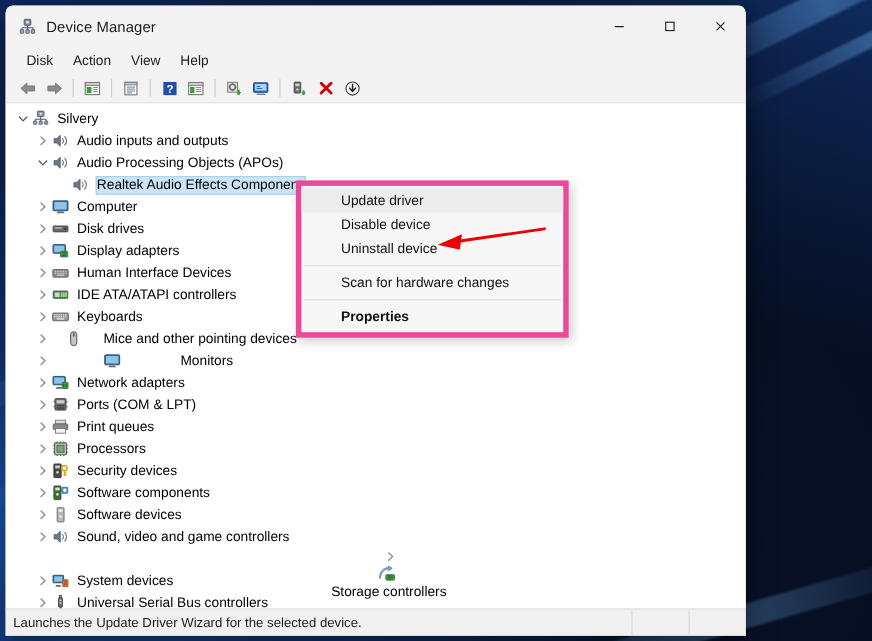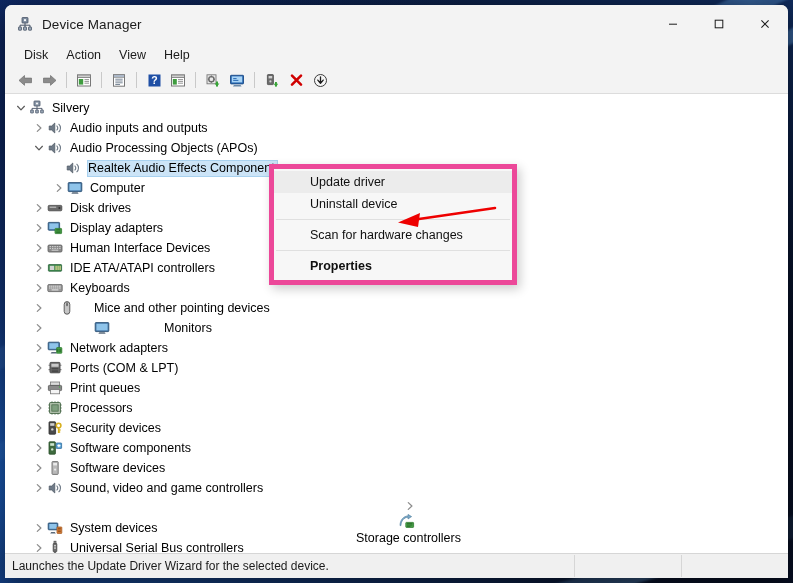--- a/index.html
+++ b/index.html
@@ -26,21 +26,21 @@
   #desktop .streak {
     position: absolute;
     background: linear-gradient(90deg, rgba(90,160,255,0.0), rgba(120,190,255,0.35), rgba(90,160,255,0.0));
     filter: blur(1px);
   }
   
   #window {
     position: absolute;
     left: 5px;
     top: 5px;
-    width: 783px;
+    width: 673px;
     height: 573px;
     background: #f3f3f3;
     border-radius: 7px 7px 0 0;
     box-shadow: 0 6px 26px rgba(0,0,0,0.55);
     overflow: hidden;
     display: flex;
     flex-direction: column;
   }
   
   #titlebar {
@@ -405,21 +405,21 @@
       </div>
       <div class="tree-row selected" style="padding-left: 44px;">
         <span class="expander empty"></span>
         <span class="node-icon"><svg width="16" height="16" viewBox="0 0 16 16">
             <path d="M2.2 6 L4.6 6 L7.8 3 L7.8 13 L4.6 10 L2.2 10 Z" fill="#6f7a87" stroke="#4c5662" stroke-width="0.7" stroke-linejoin="round"></path>
             <path d="M9.6 5.6 A3.4 3.4 0 0 1 9.6 10.4" fill="none" stroke="#6f7a87" stroke-width="1.1"></path>
             <path d="M11.6 3.8 A5.6 5.6 0 0 1 11.6 12.2" fill="none" stroke="#6f7a87" stroke-width="1.1"></path>
           </svg></span>
         <span class="node-label">Realtek Audio Effects Component</span>
       </div>
-      <div class="tree-row" style="padding-left: 26px; margin-left: 20px;">
+      <div class="tree-row" style="padding-left: 26px;">
         <span class="expander">
           <svg width="10" height="10" viewBox="0 0 10 10">
             <path d="M3.3 1.6 L6.9 5 L3.3 8.4" fill="none" stroke="#8d8d8d" stroke-width="1.25" stroke-linecap="round" stroke-linejoin="round"></path>
           </svg>
         </span>
         <span class="node-icon"><svg width="16" height="16" viewBox="0 0 16 16">
             <rect x="1.2" y="2.6" width="13.6" height="9" rx="0.8" fill="#3f6f9e" stroke="#2d5276" stroke-width="0.9"></rect>
             <rect x="2.4" y="3.7" width="11.2" height="6.7" fill="#8fc4ea"></rect>
             <path d="M5.4 12.3 H10.6 L11.6 13.8 H4.4 Z" fill="#5b6b7c"></path>
           </svg></span>
@@ -677,20 +677,21 @@
   <div id="statusbar">
     <div class="sb-main">Launches the Update Driver Wizard for the selected device.</div>
     <div class="sb-div"></div>
     <div class="sb-cell"></div>
     <div class="sb-div"></div>
     <div class="sb-cell"></div>
   </div>
 
   <div id="context-menu">
       <div class="cm-item highlight">Update driver</div>
+      <div class="cm-item">Disable device</div>
       <div class="cm-item">Uninstall device</div>
       <div class="cm-sep"></div>
       <div class="cm-item">Scan for hardware changes</div>
       <div class="cm-sep"></div>
       <div class="cm-item bold">Properties</div>
     </div>
 
   <svg id="annotation-arrow" viewBox="0 0 120 36">
     <path d="M105 8 L22 20" stroke="#ee0000" stroke-width="2.6" stroke-linecap="round"></path>
     <path d="M8 22.5 L30 13 L28 27 Z" fill="#ee0000"></path>

